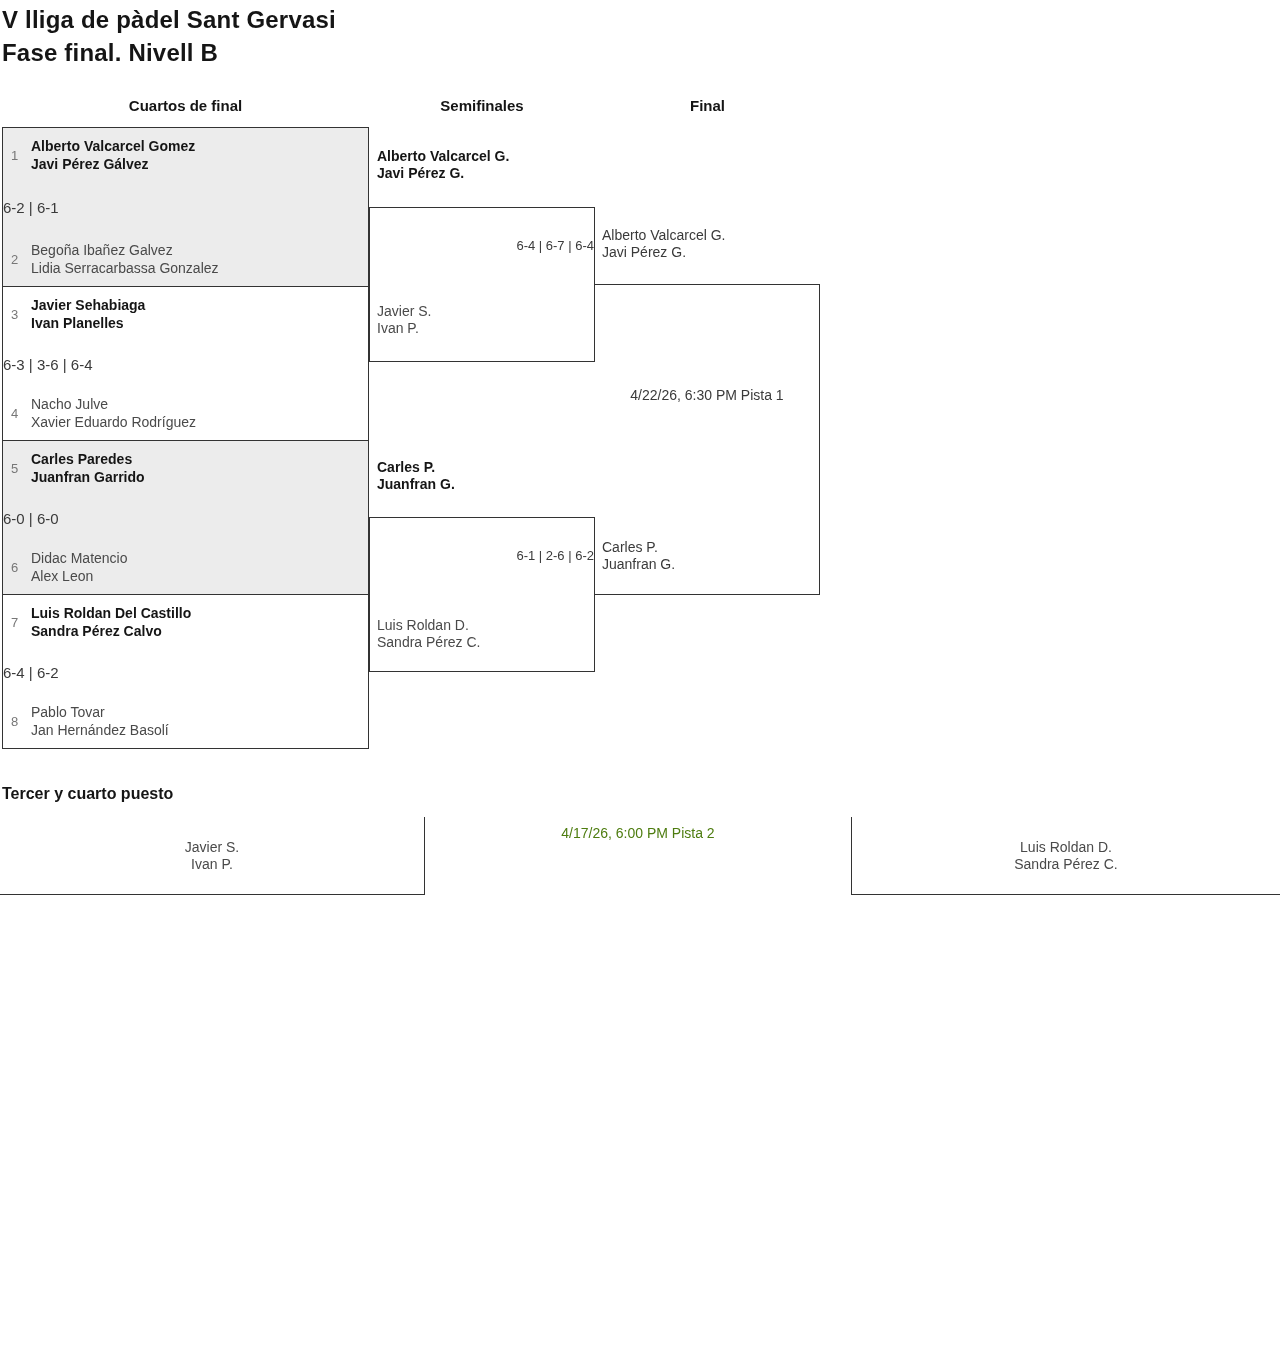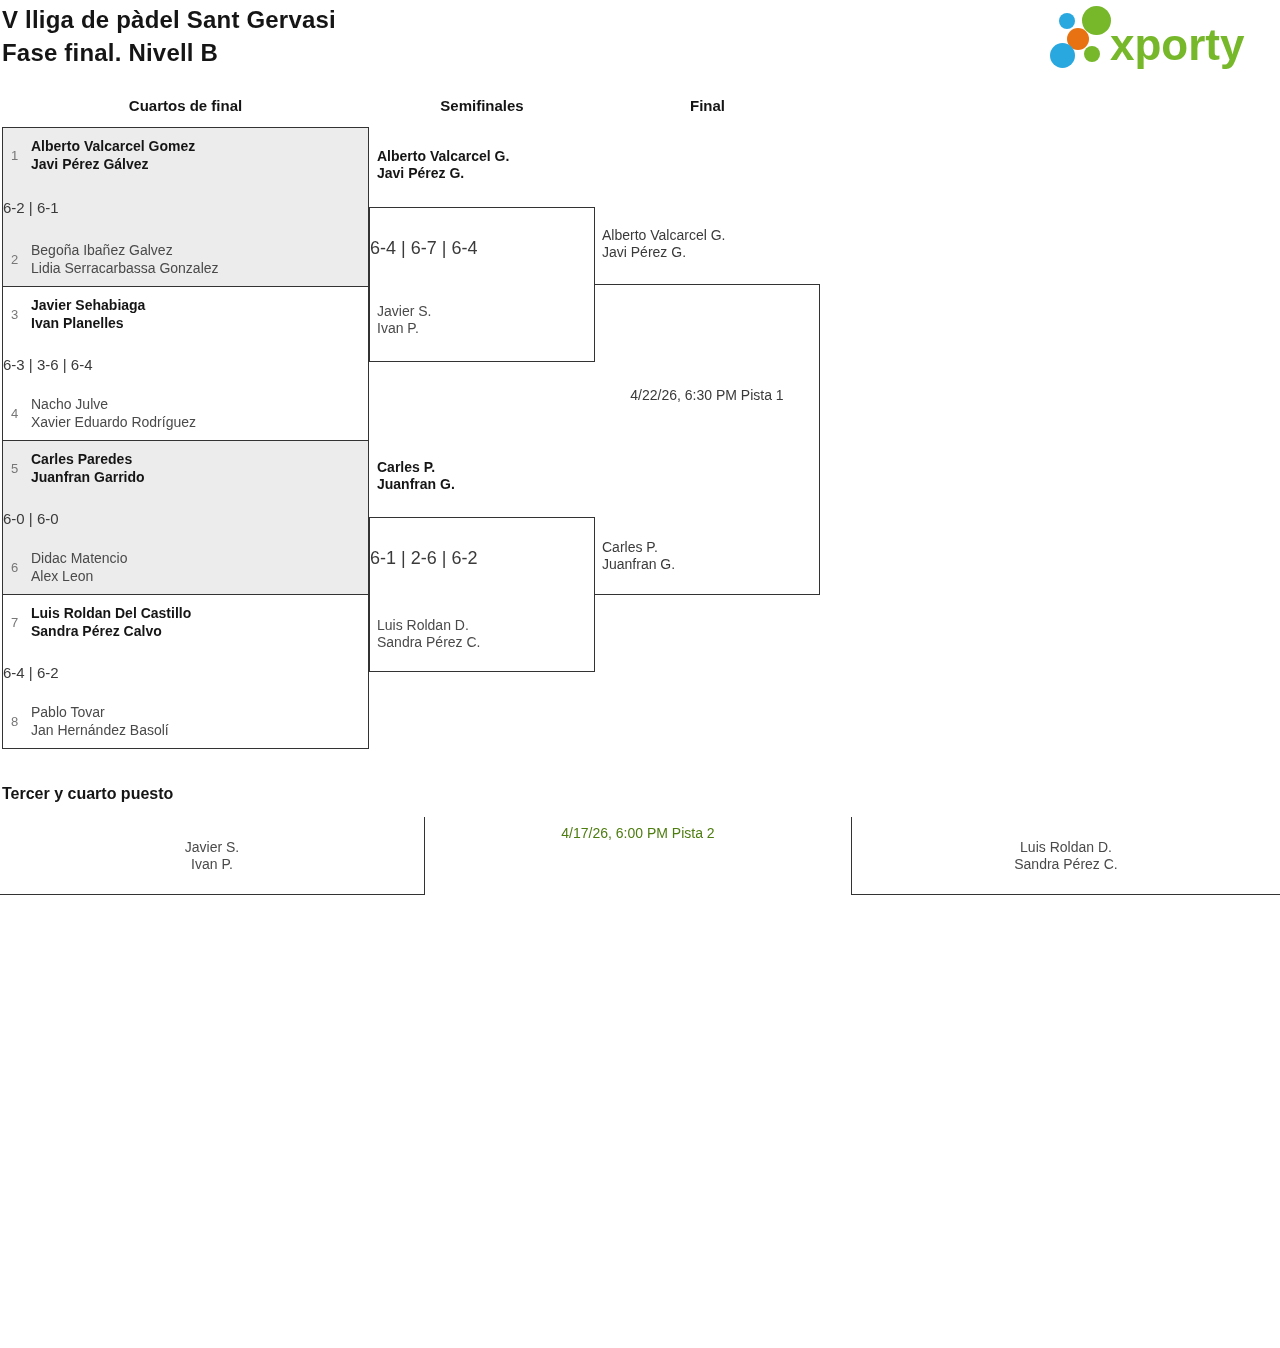--- a/index.html
+++ b/index.html
@@ -70,21 +70,21 @@
     text-align: left; font-size: 15px; color: #3a3a3a;
   }
 
   
   .sf-box {
     left: 369px; width: 226px; height: 155px;
     border: 1px solid #333333; background: transparent;
   }
   .sf-score {
     position: absolute; left: 0; right: 0; top: 30px;
-    text-align: left; font-size: 18px; color: #3a3a3a;
+    text-align: right; font-size: 13px; color: #3a3a3a;
   }
   .slot-label { font-size: 14px; line-height: 17px; }
   .slot-label.winner { font-weight: 700; color: #151515; }
   .slot-label.loser  { font-weight: 400; color: #4a4a4a; }
   .slot-label.pending{ font-weight: 400; color: #3a3a3a; }
 
   .final-box {
     left: 595px; top: 284px; width: 225px; height: 311px;
     border-top: 1px solid #333333;
     border-right: 1px solid #333333;
@@ -121,28 +121,20 @@
 </head>
 <body>
 
 <div class="page">
 
   <div class="abs title">
     <div>V lliga de pàdel Sant Gervasi</div>
     <div>Fase final. Nivell B</div>
   </div>
 
-  <div class="abs logo">
-    <span class="dot dot-blue-small"></span>
-    <span class="dot dot-green-large"></span>
-    <span class="dot dot-orange"></span>
-    <span class="dot dot-blue-large"></span>
-    <span class="dot dot-green-small"></span>
-    <span class="logo-text">xporty</span>
-  </div>
 
   <div class="abs col-header c1">Cuartos de final</div>
   <div class="abs col-header c2">Semifinales</div>
   <div class="abs col-header c3">Final</div>
 
   <div class="abs qf-box shaded" style="top:127px;height:160px;">
     <div class="team-row top">
       <span class="seed">1</span>
       <div class="names winner">
         <div>Alberto Valcarcel Gomez</div>

